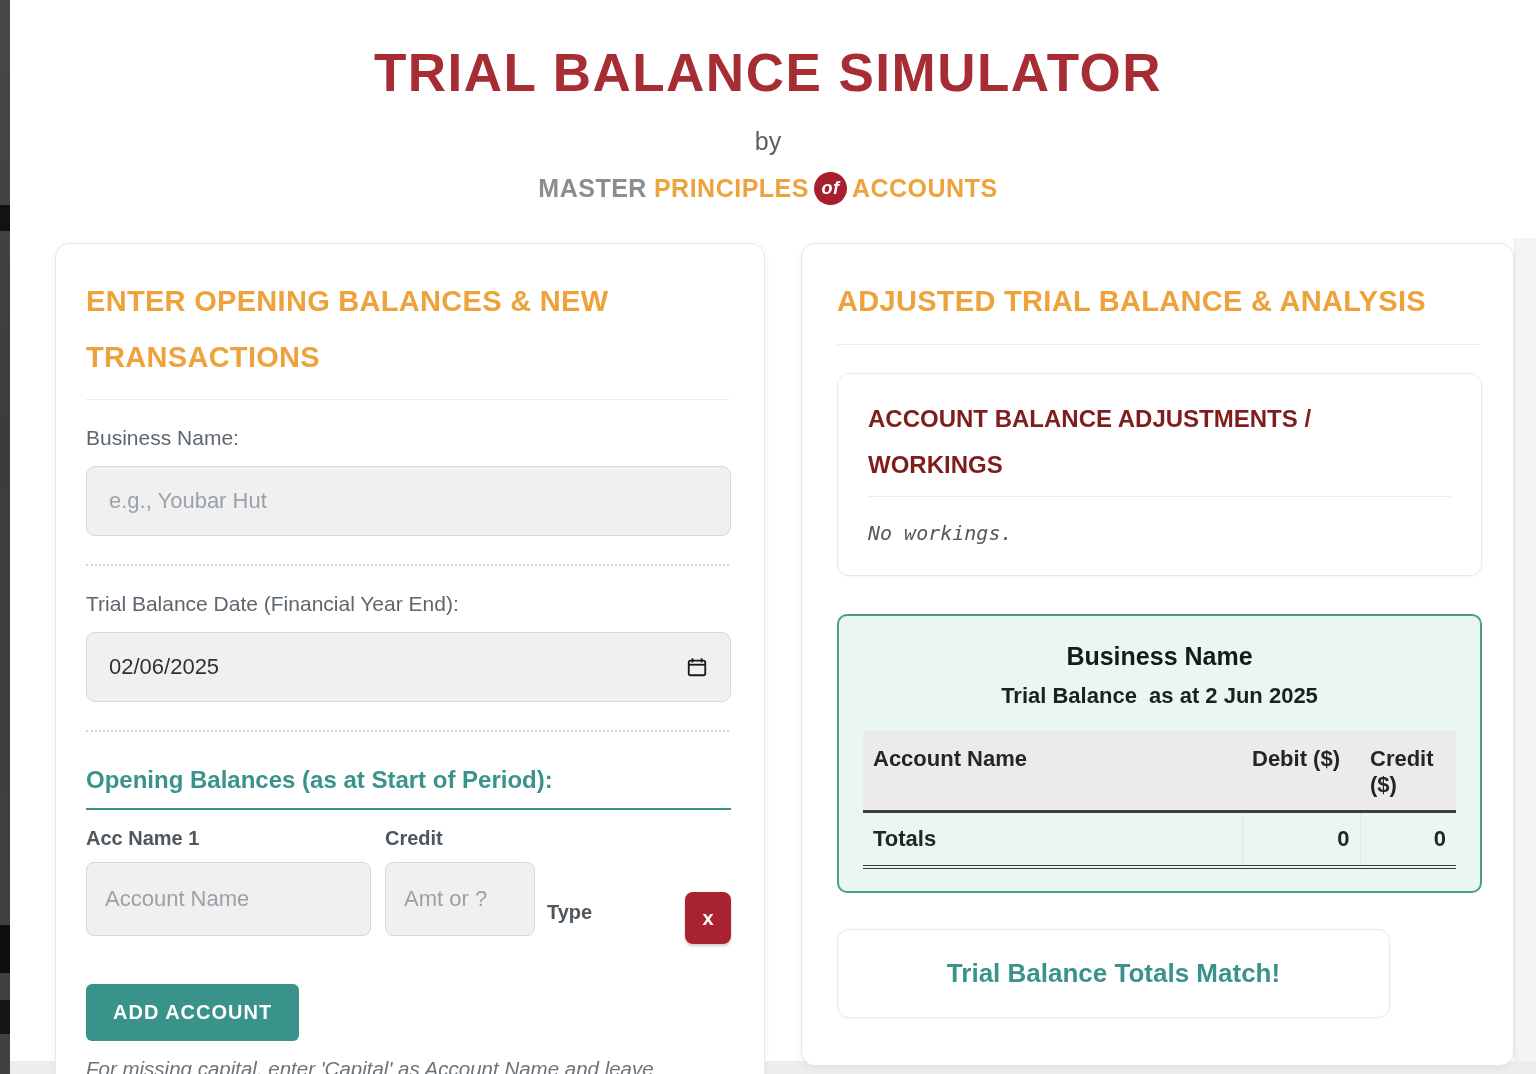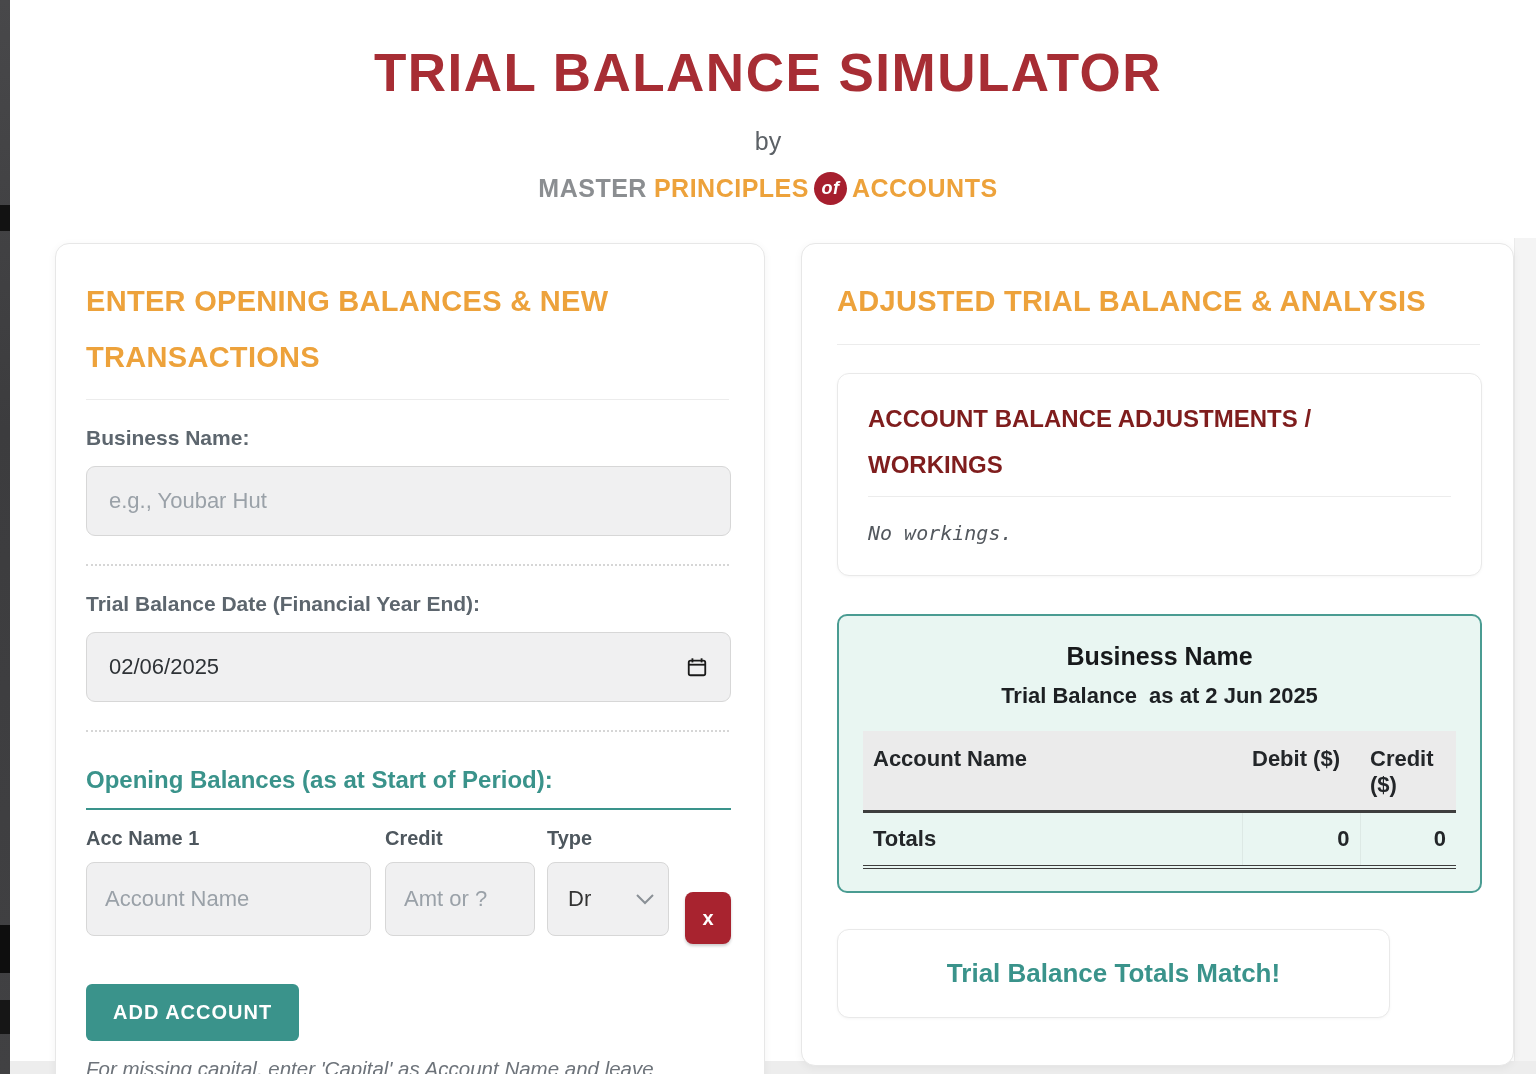--- a/index.html
+++ b/index.html
@@ -36,21 +36,21 @@
     gap:36px; margin:38px 0 0 55px; }
   .card { background:#ffffff; border:1px solid #e7e7e7; border-radius:14px;
     box-shadow:0 2px 8px rgba(0,0,0,.05); }
   .left-card  { width:710px; min-height:1200px; padding:30px 35px 0 30px; }
   .right-card { width:713px; height:823px; padding:30px 33px 0 35px; overflow:hidden; }
 
   .panel-heading { color:#eda23b; font-size:29px; font-weight:700; line-height:1.92; letter-spacing:.3px; }
   .rule { border:none; border-top:1px solid #ececec; margin-top:14px; }
 
   
-  .field-label { display:block; color:#5d666e; font-size:21px; font-weight:700; margin:26px 0 16px; }
+  .field-label { display:block; color:#5d666e; font-size:21px; font-weight:400; margin:26px 0 16px; }
   .field { display:flex; align-items:center; width:645px; height:70px;
     background:#f0f0f1; border:1px solid #d7d7d7; border-radius:9px;
     padding:0 22px; font-size:22px; }
   input.field::placeholder { color:#9aa1a8; }
   input.field { color:#333; outline:none; }
   .date-field { justify-content:space-between; color:#2e3236; }
   .date-text { font-size:22px; color:#2e3236; }
   .cal-icon { width:22px; height:22px; flex:0 0 auto; }
 
   .dashed { border:none; border-top:2px dotted #d6d6d6; margin:28px 0 0; }
@@ -159,26 +159,20 @@
         <div class="acc-col col-name">
           <label>Acc Name 1</label>
           <input type="text" placeholder="Account Name" style="">
         </div>
         <div class="acc-col col-amount">
           <label>Credit</label>
           <input type="text" placeholder="Amt or ?" style="">
         </div>
         <div class="acc-col col-type">
           <label>Type</label>
-          <div class="select-box">
-            <span>Dr</span>
-            <svg class="chev" viewBox="0 0 18 11" fill="none" stroke="#8a9096" stroke-width="2">
-              <polyline points="1,1 9,9 17,1"></polyline>
-            </svg>
-          </div>
         </div>
         <button class="remove-btn">x</button>
       </div>
 
       <button class="add-btn">ADD ACCOUNT</button>
 
       <p class="note">
         <span style="display:block">For missing capital, enter 'Capital' as Account Name and leave</span>
 
       </p>

